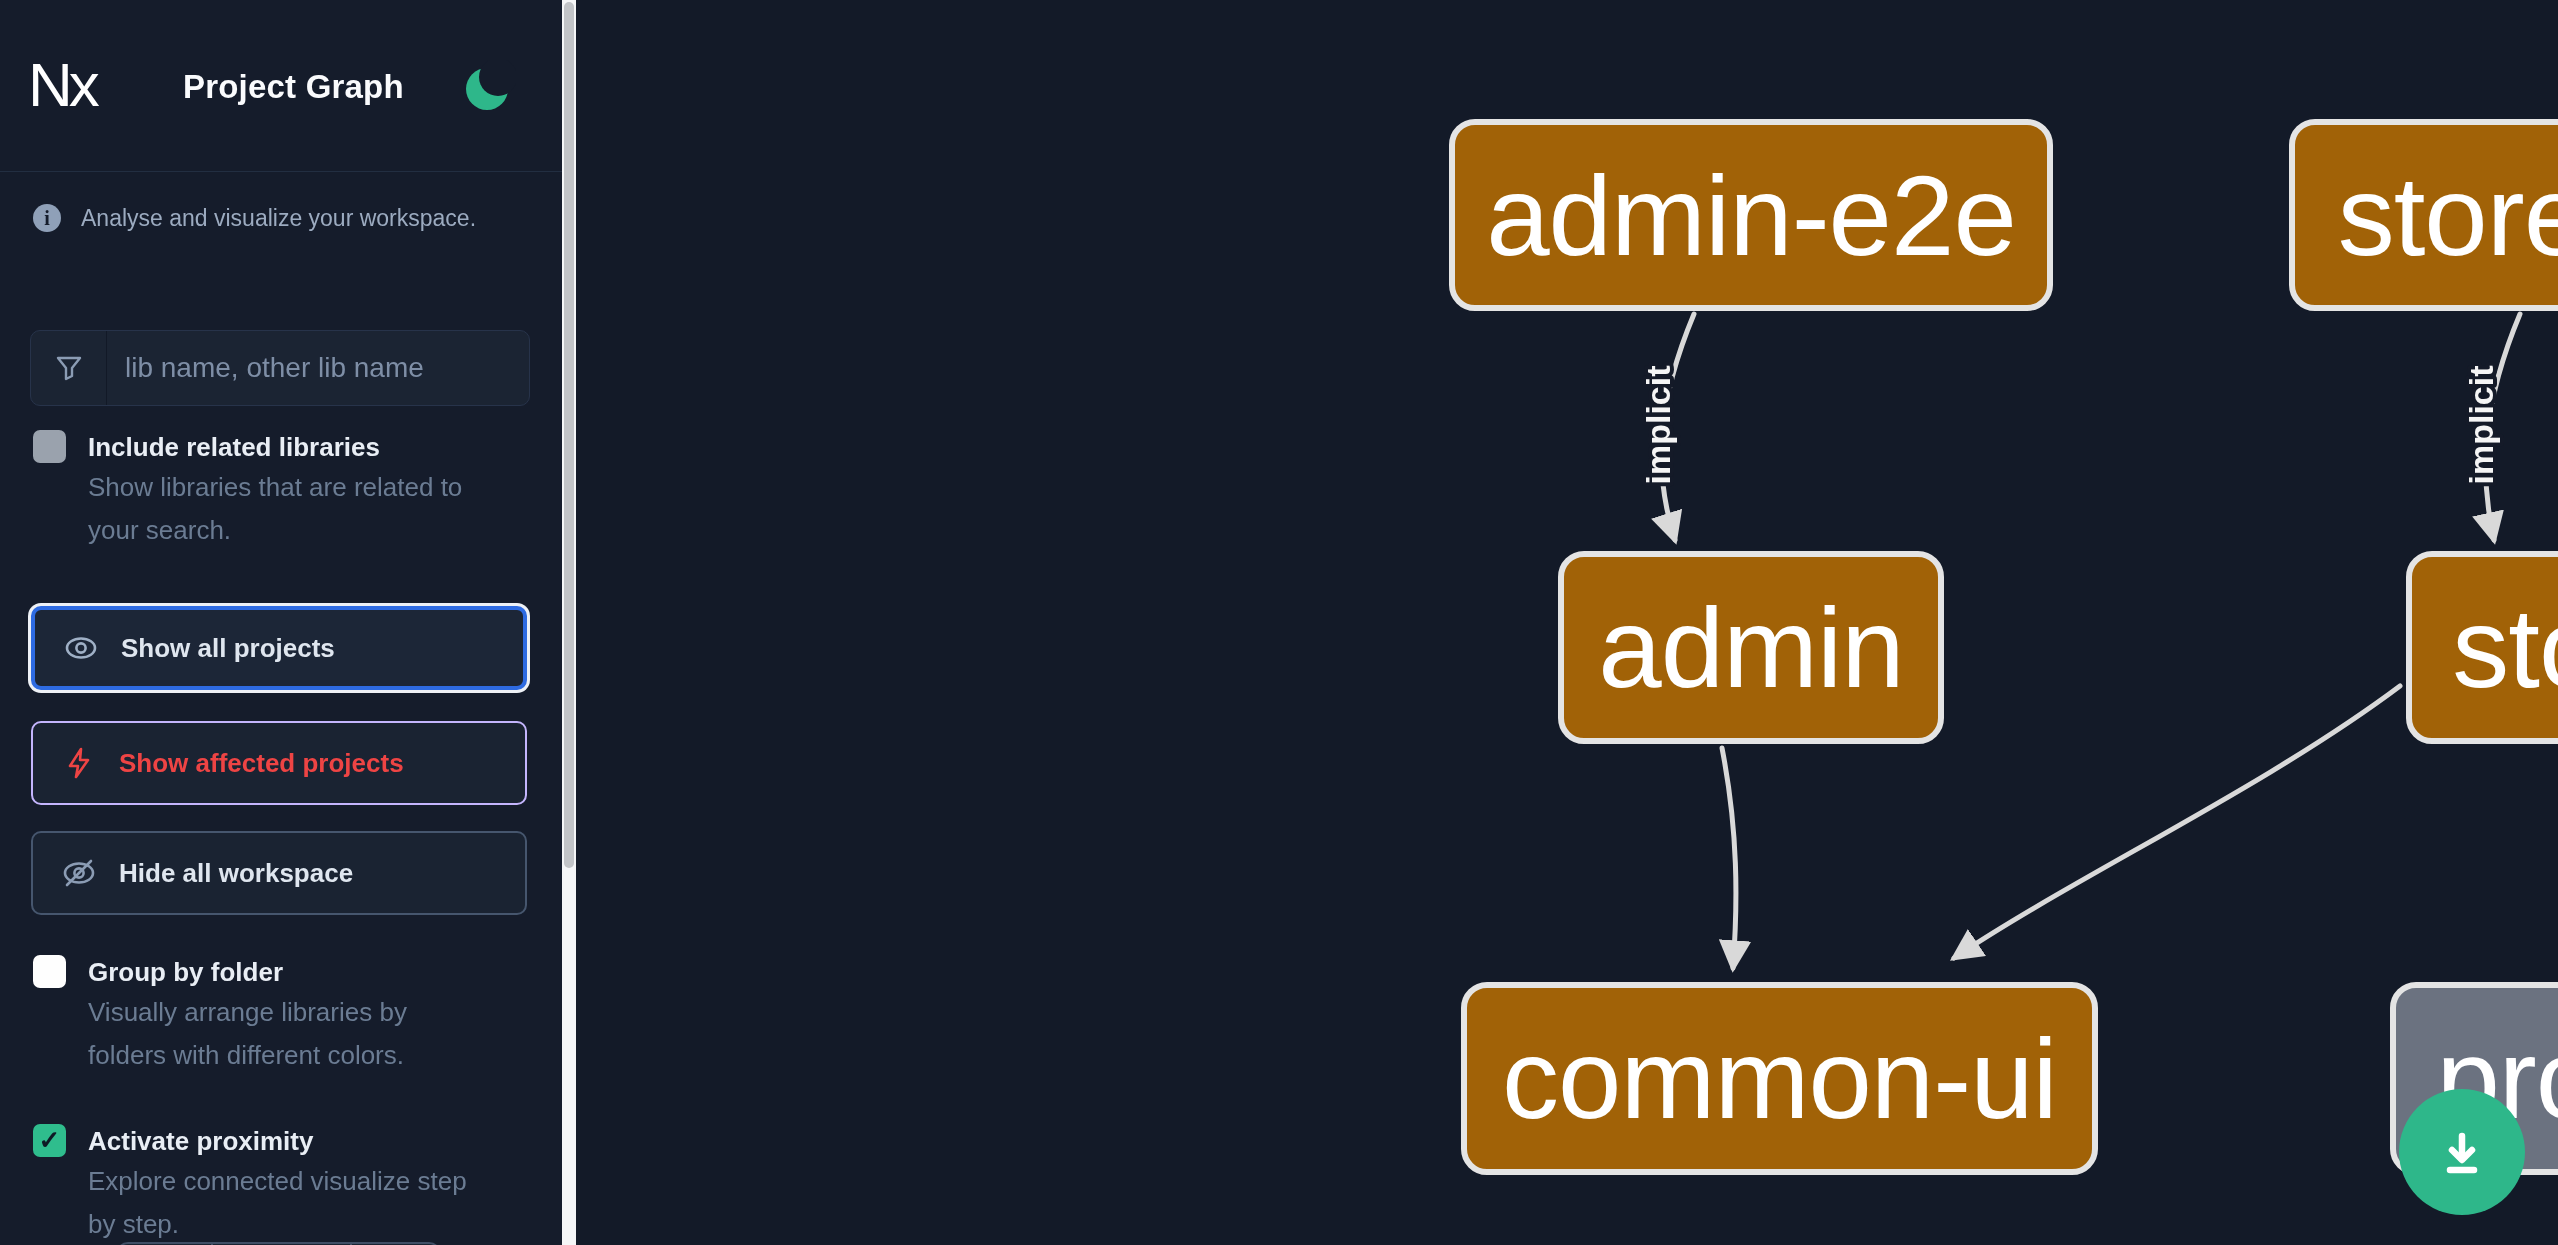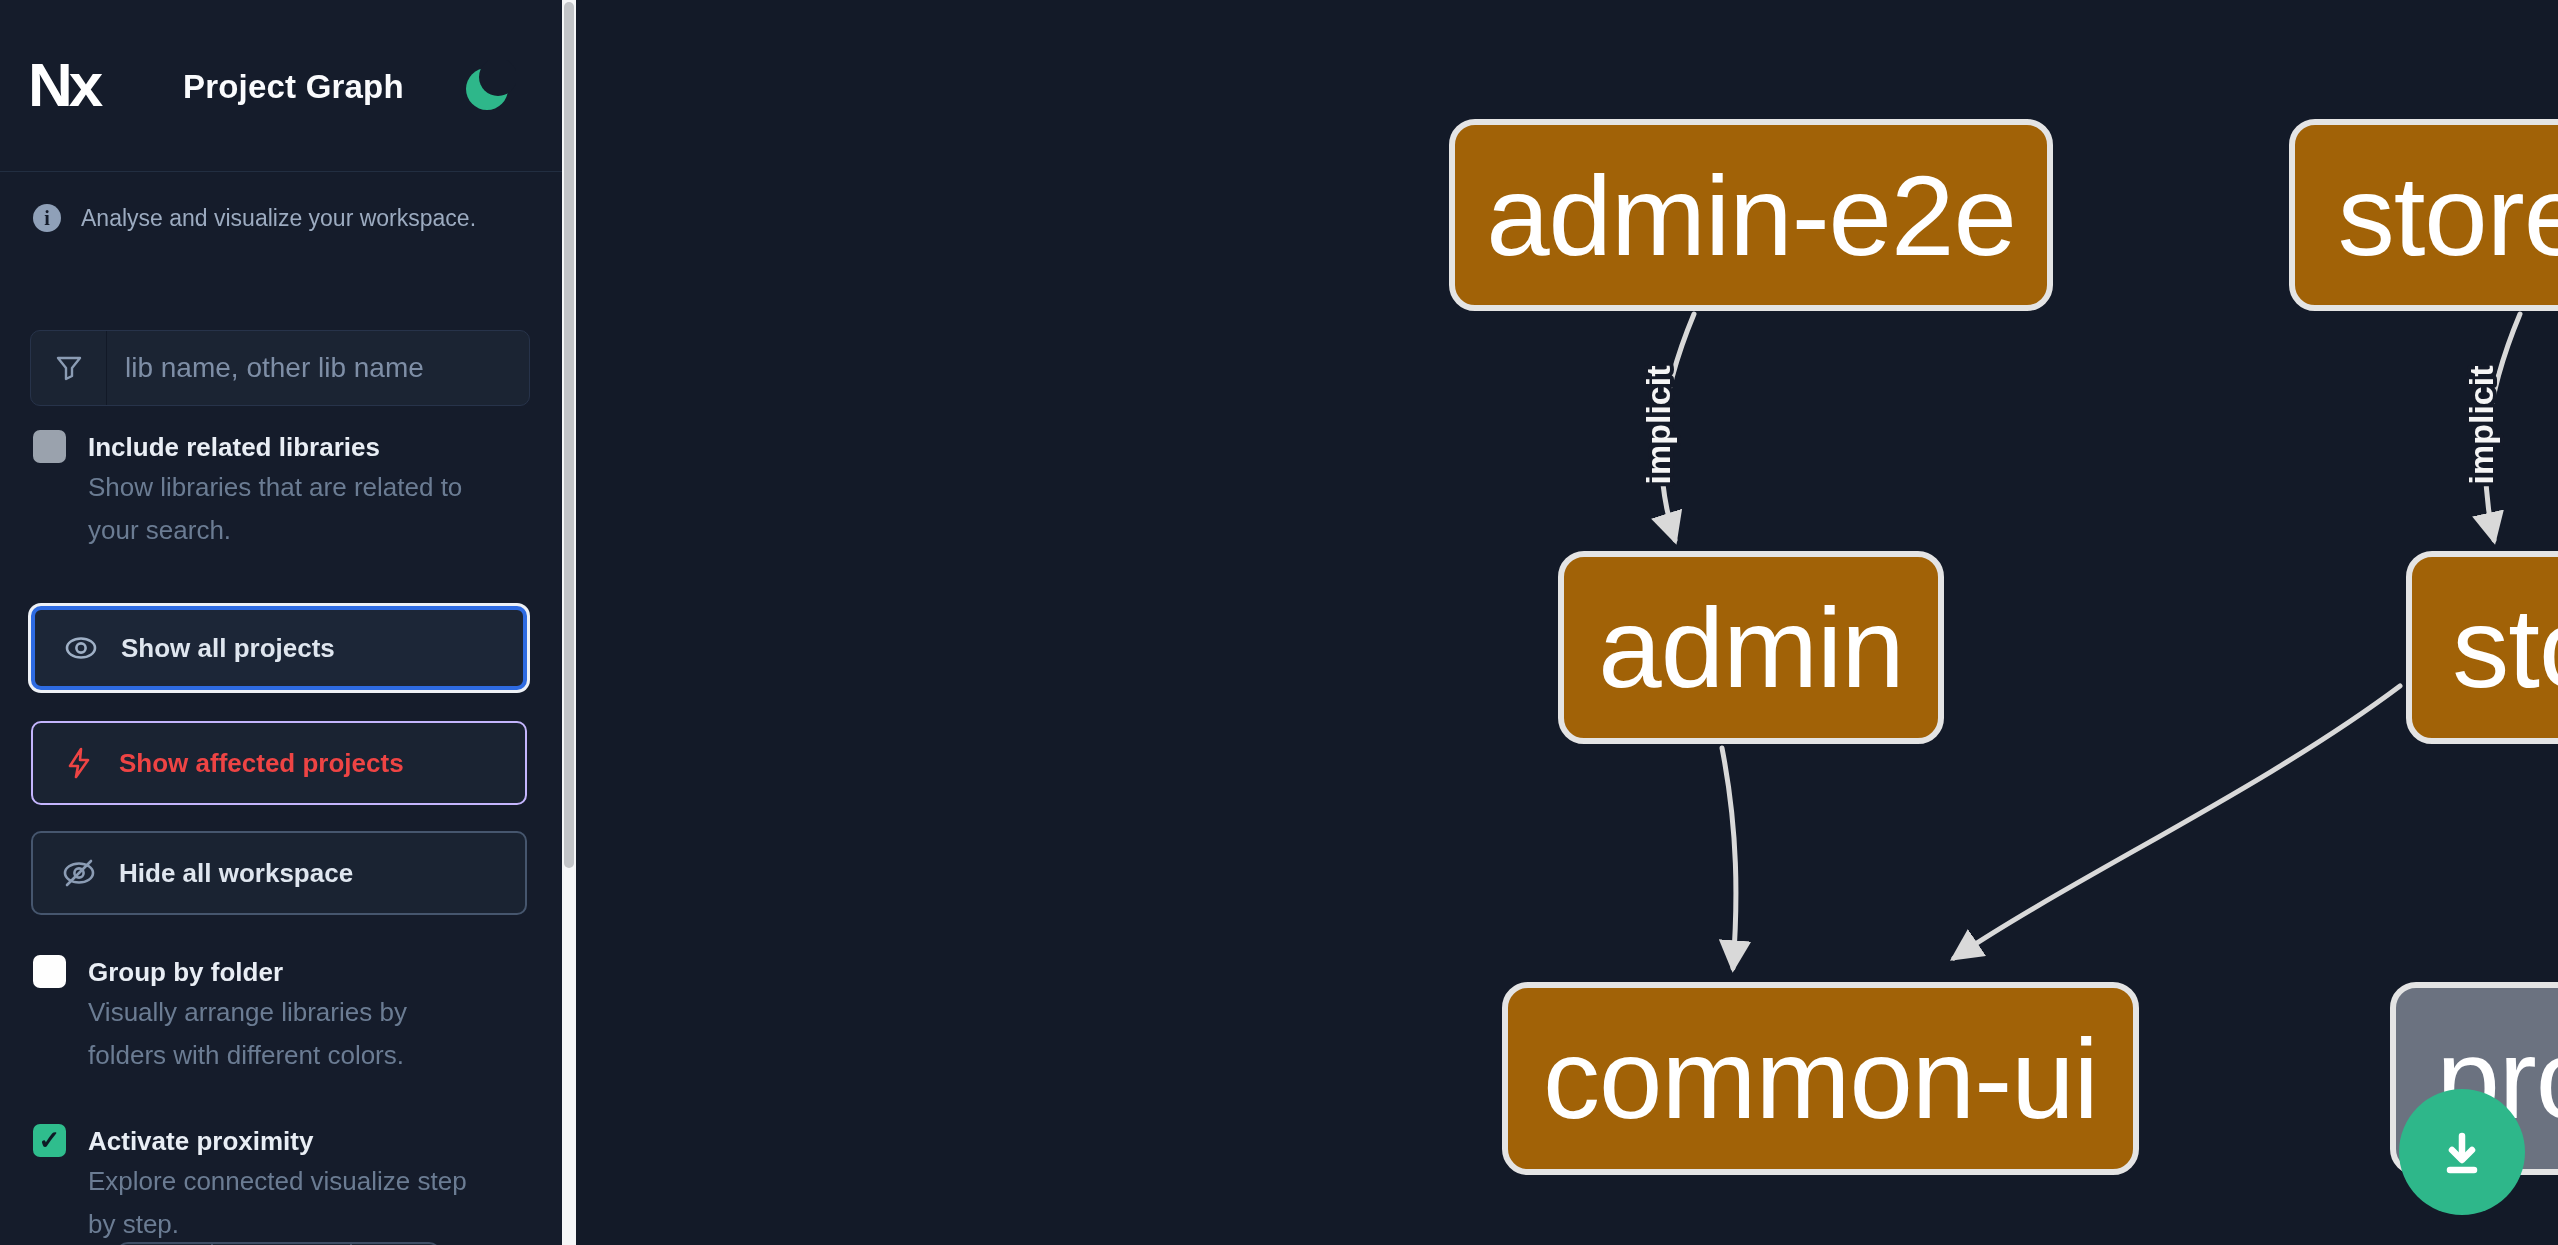--- a/index.html
+++ b/index.html
@@ -15,21 +15,21 @@
   .sidebar {
     position: absolute; left: 0; top: 0; width: 562px; height: 1245px;
     background: #151c2b; z-index: 5;
   }
   .sidebar-header {
     position: absolute; left: 0; top: 0; width: 562px; height: 172px;
     border-bottom: 1px solid #222e41;
   }
   .logo {
     position: absolute; left: 28px; top: 44px; width: 90px; height: 80px;
-    color: #ffffff; font-size: 62px; font-weight: 700; letter-spacing: -4px;
+    color: #ffffff; font-size: 62px; font-weight: 400; letter-spacing: -4px;
     display: flex; align-items: center; text-align: right;
   }
   .app-title {
     position: absolute; left: 183px; top: 68px;
     font-size: 33px; font-weight: 700; color: #fafbfd; letter-spacing: 0.2px;
   }
   .theme-toggle { position: absolute; left: 462px; top: 60px; width: 54px; height: 54px; cursor: pointer; }
 
   .intro-row { position: absolute; left: 33px; top: 204px; display: flex; align-items: center; gap: 20px; }
   .info-icon {
@@ -131,21 +131,21 @@
     <path d="M 2008 748 C 2036 830, 2030 900, 1996 968" fill="none" stroke="#d9d9d9" stroke-width="5" stroke-linecap="round" marker-end="url(#arrow)"></path>
 
     <text transform="translate(1085,425) rotate(-90)" text-anchor="middle" dominant-baseline="middle" font-family="Liberation Sans, sans-serif" font-size="34" font-weight="700" fill="#f5f5f5" stroke="#141a28" stroke-width="8" paint-order="stroke" stroke-linejoin="round">implicit</text>
     <text transform="translate(1908,425) rotate(-90)" text-anchor="middle" dominant-baseline="middle" font-family="Liberation Sans, sans-serif" font-size="34" font-weight="700" fill="#f5f5f5" stroke="#141a28" stroke-width="8" paint-order="stroke" stroke-linejoin="round">implicit</text>
   </svg>
 
   <div class="node affected" style="left:873px;  top:119px; width:604px; height:192px;">admin-e2e</div>
   <div class="node affected" style="left:1713px; top:119px; width:570px; height:192px;">store-e2e</div>
   <div class="node affected" style="left:982px;  top:551px; width:386px; height:193px;">admin</div>
   <div class="node affected" style="left:1830px; top:551px; width:341px; height:193px;">store</div>
-  <div class="node affected" style="left:926px;  top:982px; width:637px; height:193px;">common-ui</div>
+  <div class="node affected" style="left:885px;  top:982px; width:637px; height:193px;">common-ui</div>
   <div class="node neutral" style="left:1814px; top:982px; width:522px; height:193px;">products</div>
 </div>
 
 <div class="sidebar">
 
   <div class="sidebar-header">
     <div class="logo">
       <span>Nx</span>
     </div>
     <div class="app-title">Project Graph</div>

